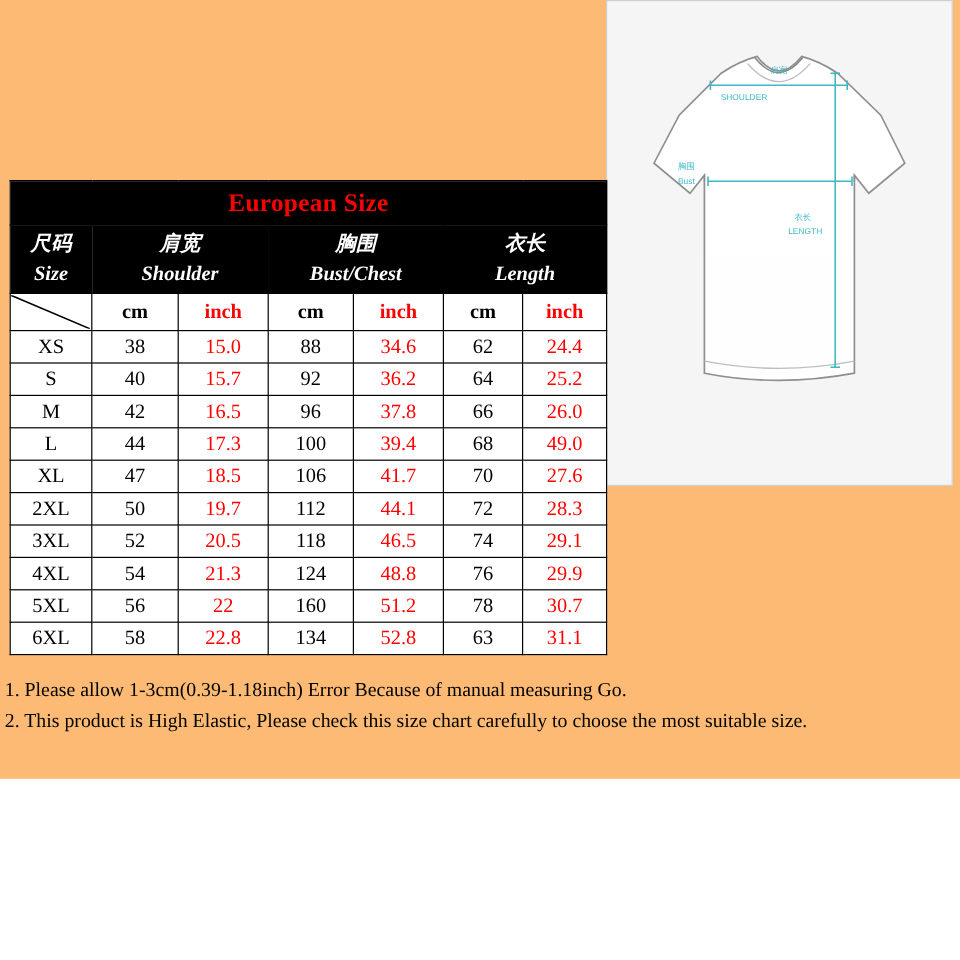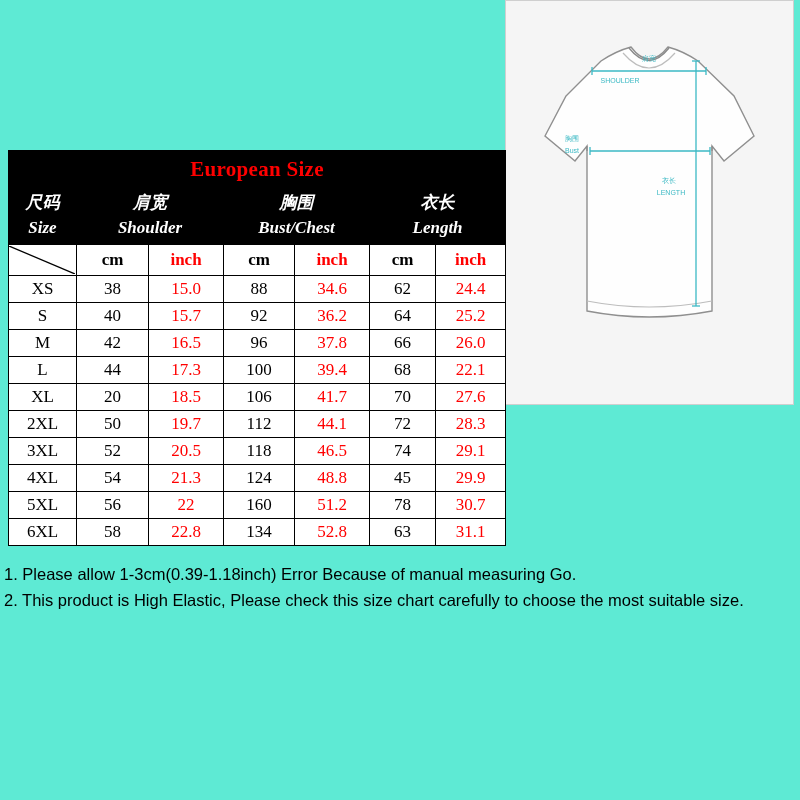--- a/index.html
+++ b/index.html
@@ -6,23 +6,23 @@
     margin: 0;
     padding: 0;
     background: #ffffff;
     width: 800px;
     height: 800px;
     font-family: "Liberation Serif", serif;
   }
   #page {
     position: relative;
     width: 800px;
-    height: 800px;
+    height: 649px;
     overflow: hidden;
-    background: #5eead4;
+    background: #fdba74;
   }
 
   
   #chart-wrap {
     position: absolute;
     left: 8px;
     top: 150px;
     width: 786px;
   }
 
@@ -98,21 +98,21 @@
     box-sizing: border-box;
   }
   #shirt-panel svg { display: block; }
 
   
   #notes {
     position: absolute;
     left: 4px;
     top: 562px;
     width: 792px;
-    font-family: Liberation Sans, sans-serif;
+    font-family: Liberation Serif, serif;
     color: #000000;
   }
   .note-line {
     font-size: 16.5px;
     line-height: 1.55;
     white-space: nowrap;
   }
   .note-indent { padding-left: 22px; }
 </style>
 </head>
@@ -235,25 +235,25 @@
           <td class="cm">66</td>
           <td class="inch">26.0</td>
         </tr>
         <tr>
           <td class="sz">L</td>
           <td class="cm">44</td>
           <td class="inch">17.3</td>
           <td class="cm">100</td>
           <td class="inch">39.4</td>
           <td class="cm">68</td>
-          <td class="inch">22.1</td>
+          <td class="inch">49.0</td>
         </tr>
         <tr>
           <td class="sz">XL</td>
-          <td class="cm">20</td>
+          <td class="cm">47</td>
           <td class="inch">18.5</td>
           <td class="cm">106</td>
           <td class="inch">41.7</td>
           <td class="cm">70</td>
           <td class="inch">27.6</td>
         </tr>
         <tr>
           <td class="sz">2XL</td>
           <td class="cm">50</td>
           <td class="inch">19.7</td>
@@ -270,21 +270,21 @@
           <td class="inch">46.5</td>
           <td class="cm">74</td>
           <td class="inch">29.1</td>
         </tr>
         <tr>
           <td class="sz">4XL</td>
           <td class="cm">54</td>
           <td class="inch">21.3</td>
           <td class="cm">124</td>
           <td class="inch">48.8</td>
-          <td class="cm">45</td>
+          <td class="cm">76</td>
           <td class="inch">29.9</td>
         </tr>
         <tr>
           <td class="sz">5XL</td>
           <td class="cm">56</td>
           <td class="inch">22</td>
           <td class="cm">160</td>
           <td class="inch">51.2</td>
           <td class="cm">78</td>
           <td class="inch">30.7</td>

